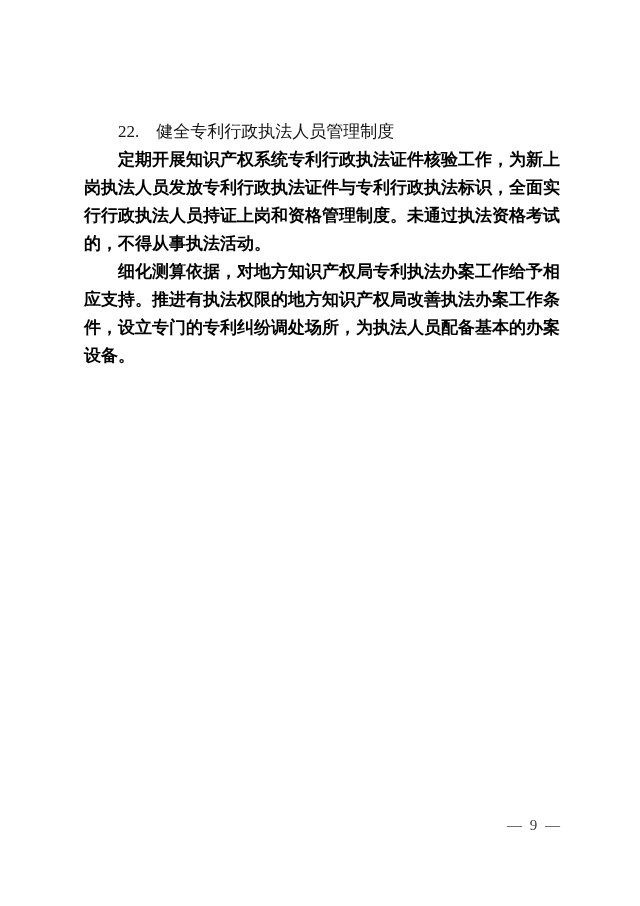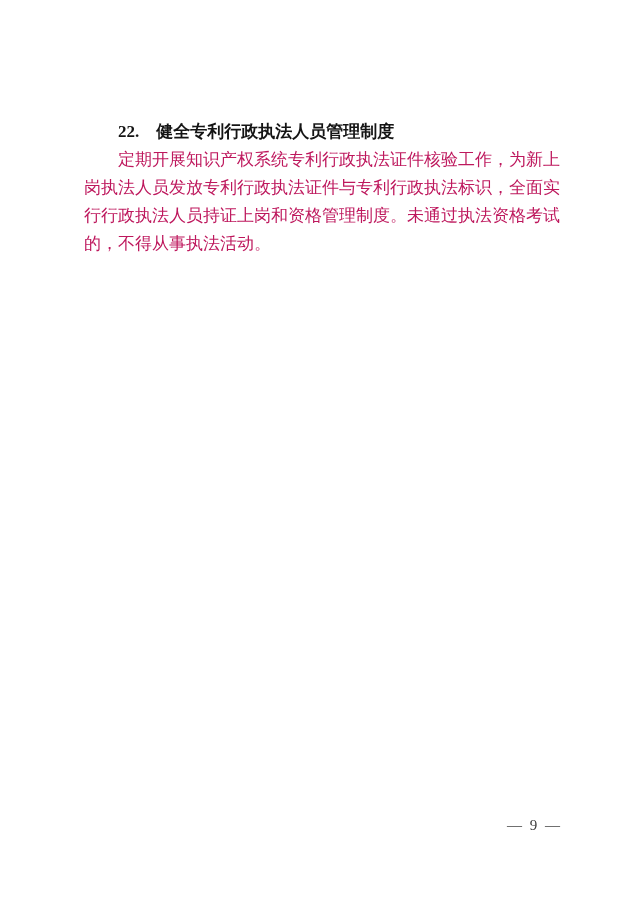--- a/index.html
+++ b/index.html
@@ -21,37 +21,39 @@
     left: 84px;
     top: 118px;
     width: 476px;
   }
   .content p {
     margin: 0;
     font-size: 17px;
     line-height: 28px;
     text-align: justify;
     text-indent: 2em;
-    color: #be185d;
+    color: #000000;
+    font-weight: bold;
   }
   .content p.h {
-    font-weight: 700;
+    font-weight: 400;
     color: #141414;
   }
   .pagenum {
     position: absolute;
     top: 817px;
     right: 78px;
     font-size: 15px;
     letter-spacing: 2px;
     color: #3c3c3c;
   }
 </style>
 </head>
 <body>
 
 <div class="page">
   <main class="content">
     <p class="h">22. 健全专利行政执法人员管理制度</p>
     <p>定期开展知识产权系统专利行政执法证件核验工作，为新上岗执法人员发放专利行政执法证件与专利行政执法标识，全面实行行政执法人员持证上岗和资格管理制度。未通过执法资格考试的，不得从事执法活动。</p>
+    <p>细化测算依据，对地方知识产权局专利执法办案工作给予相应支持。推进有执法权限的地方知识产权局改善执法办案工作条件，设立专门的专利纠纷调处场所，为执法人员配备基本的办案设备。</p>
   </main>
   <div class="pagenum">— 9 —</div>
 </div>
 
 </body></html>

